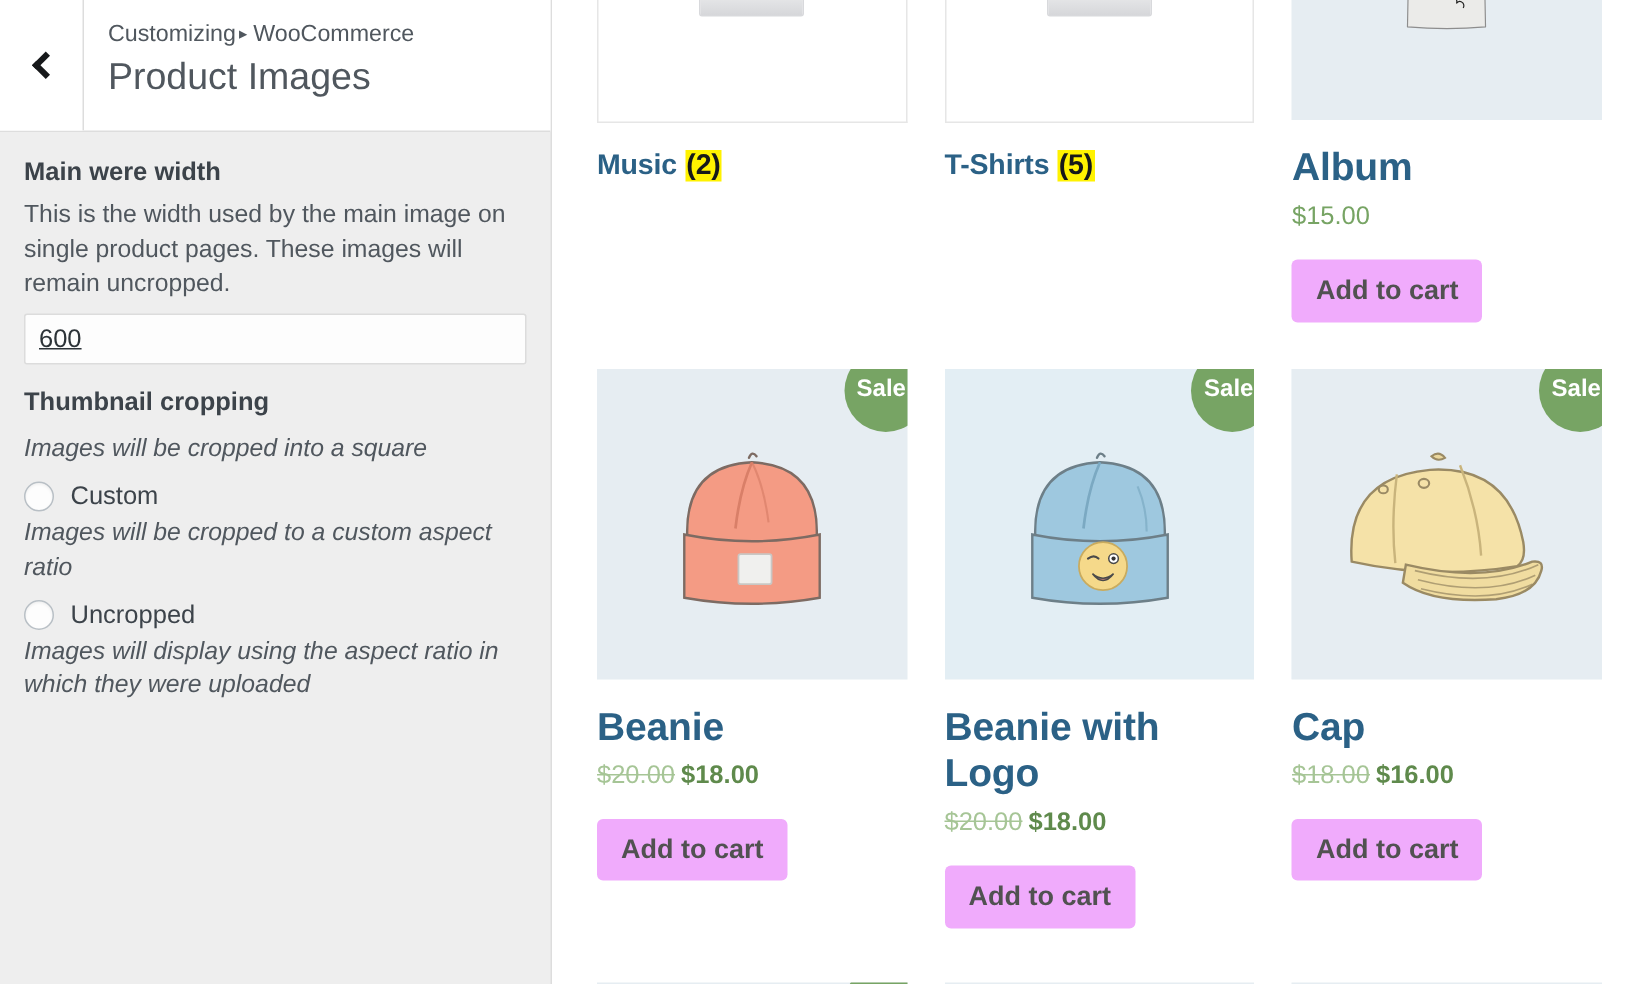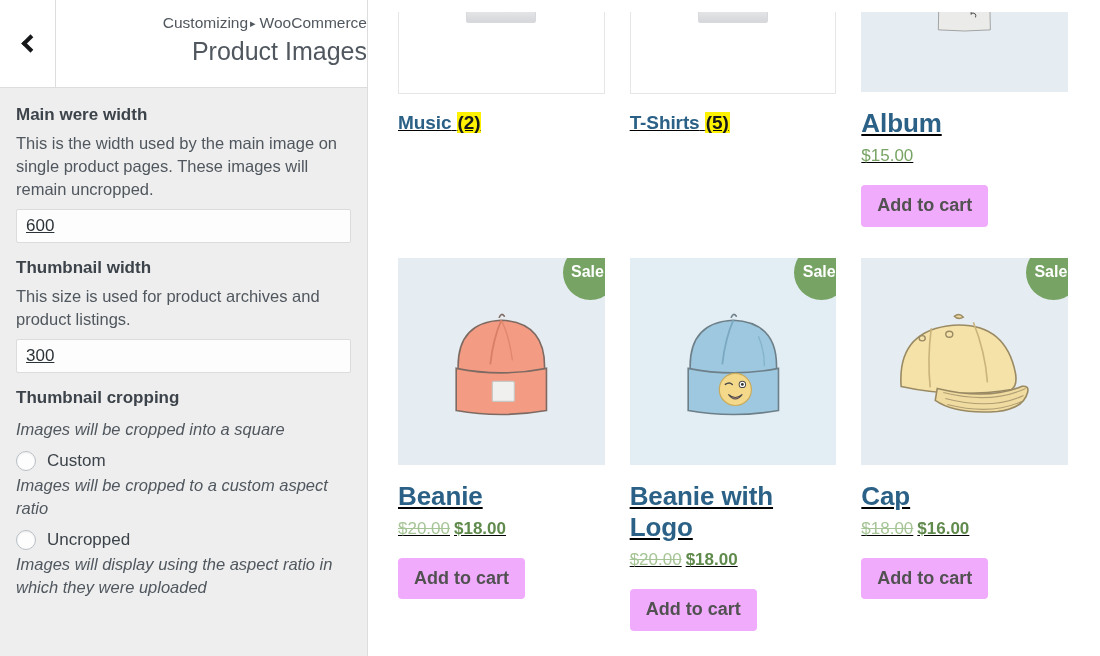--- a/index.html
+++ b/index.html
@@ -19,21 +19,20 @@
     position: relative;
     flex: 0 0 368px;
     border-right: 1px solid #dddddd;
   }
   .panel-header {
     height: 88px;
     background: #ffffff;
     display: flex; align-items: stretch;
     border-bottom: 1px solid #dddddd;
     flex: 0 0 88px;
-    text-align: right;
   }
   .back-btn {
     width: 56px;
     display: flex; align-items: center; justify-content: center;
     border-right: 1px solid #dddddd;
     background: #ffffff;
     cursor: pointer;
   }
   .back-chevron {
     display: block;
@@ -151,22 +150,21 @@
     margin: 1px 0 9px 0;
   }
 
   
   .preview {
     flex: 1;
     height: 656px;
     background: #ffffff;
     overflow: hidden;
     position: relative;
-    padding: 12px 16px;
-    text-decoration: underline;
+    padding: 0 16px;
   }
   .grid {
     display: grid;
     grid-template-columns: repeat(3, 1fr);
     gap: 0 25px;
     padding-left: 14px;
     padding-right: 16px;
   }
 
   
@@ -290,25 +288,20 @@
     </div>
 
     <div class="panel-body">
 
       <div class="field">
         <div class="field-label">Main were width</div>
         <div class="field-desc">This is the width used by the main image on single product pages. These images will remain uncropped.</div>
         <input class="text-input" type="text" value="600" style="">
       </div>
 
-      <div class="field">
-        <div class="field-label">Thumbnail width</div>
-        <div class="field-desc">This size is used for product archives and product listings.</div>
-        <input class="text-input" type="text" value="300" style="">
-      </div>
 
       <div class="field">
         <div class="group-label">Thumbnail cropping</div>
 
         <div class="radio-desc">Images will be cropped into a square</div>
 
         <div class="radio-row">
           <span class="radio"></span>
           <span class="radio-label">Custom</span>
         </div>

